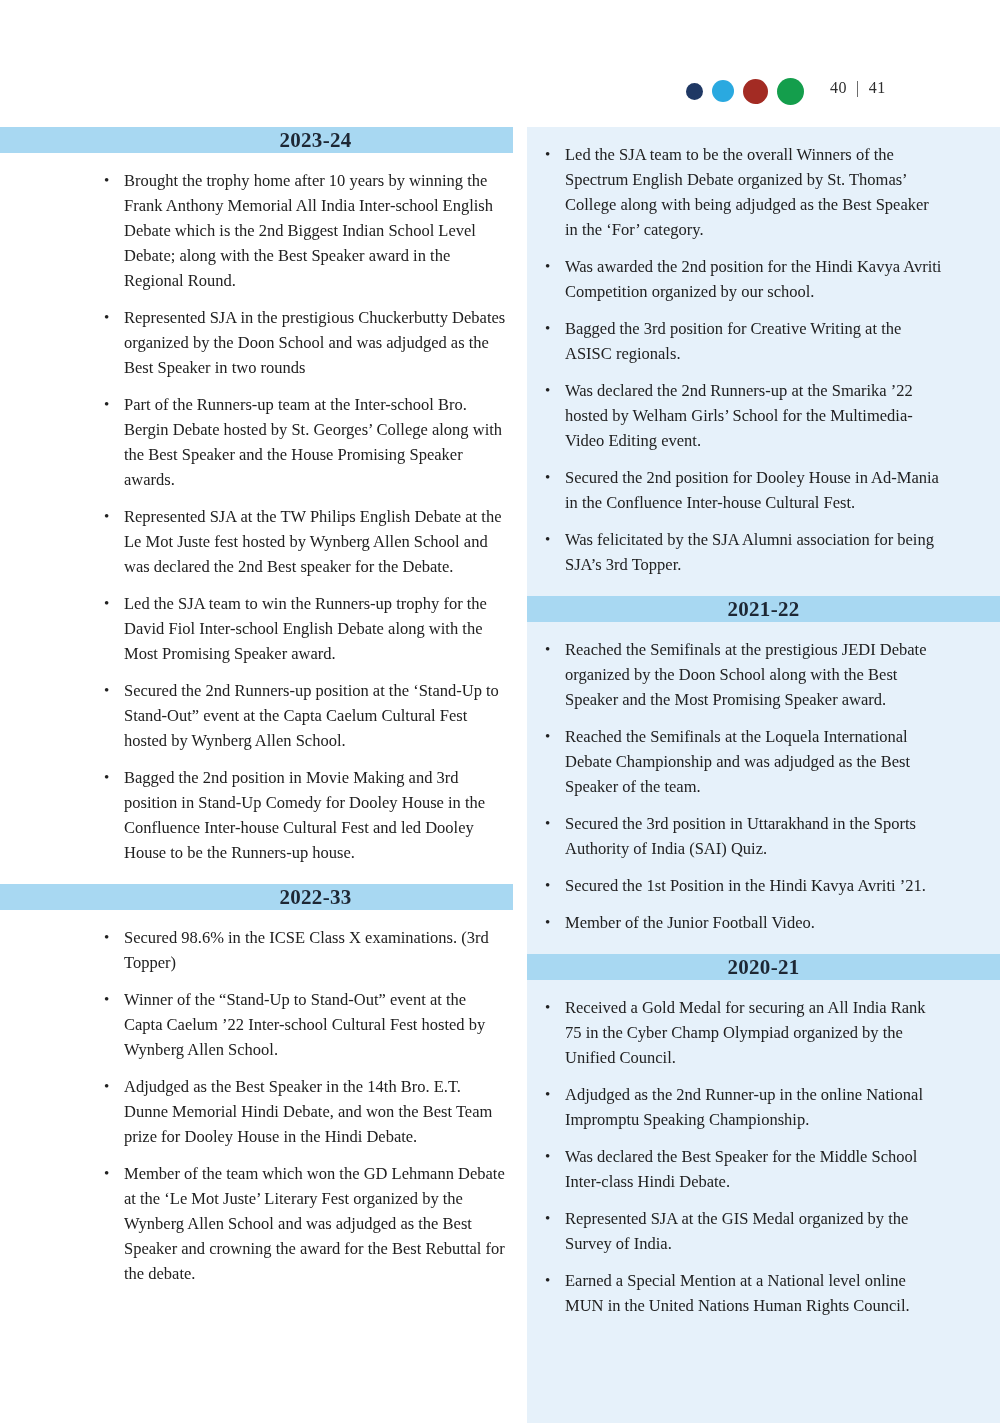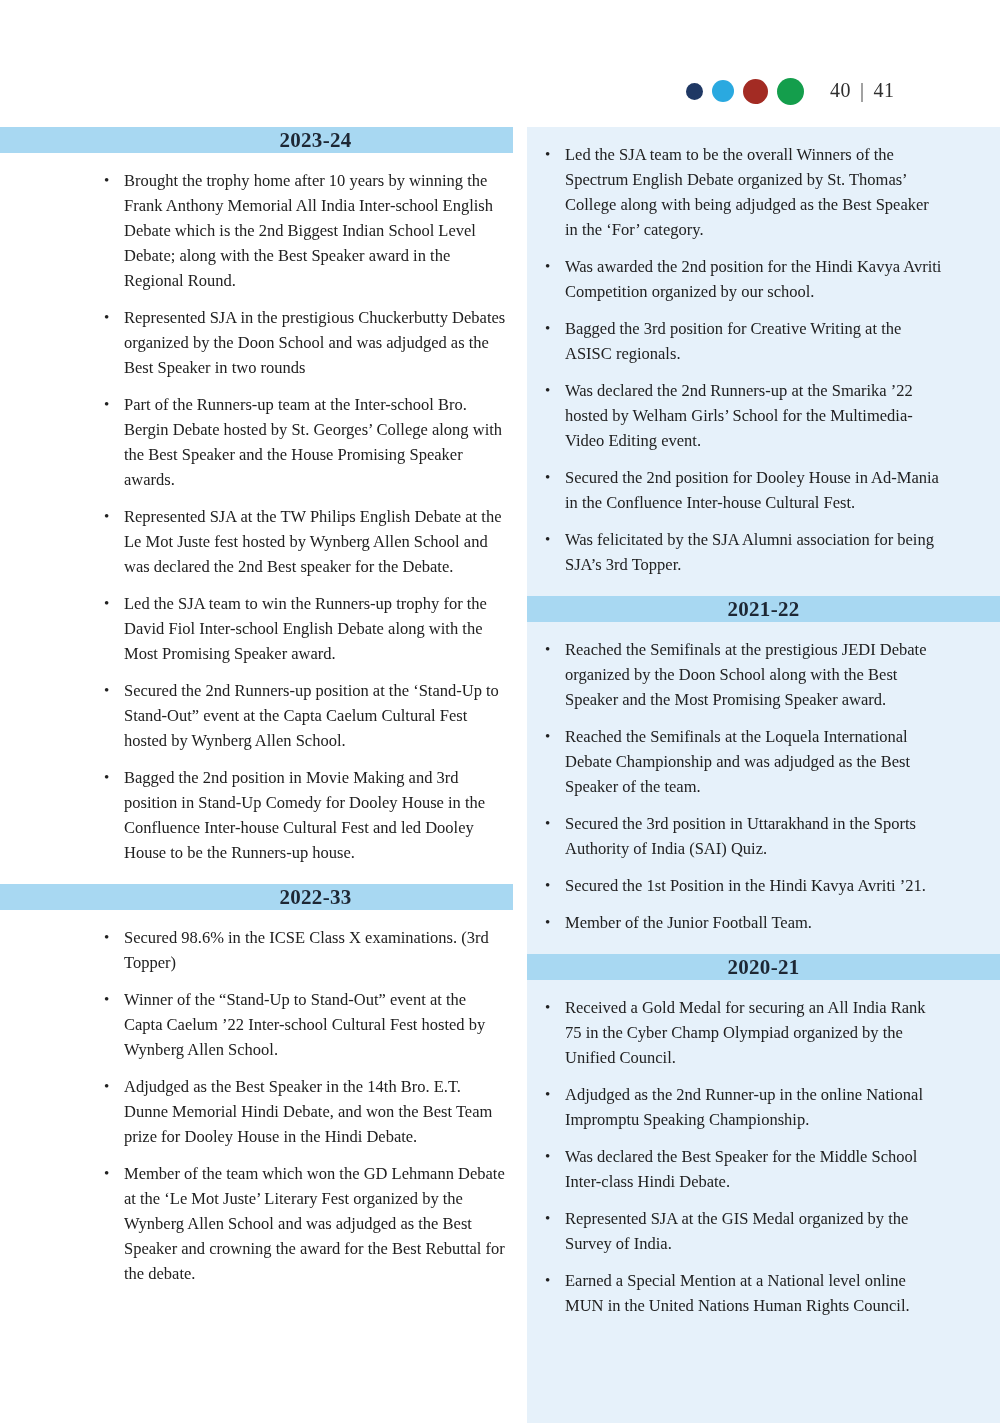--- a/index.html
+++ b/index.html
@@ -19,21 +19,21 @@
     display:flex; align-items:center; gap:9px;
   }
   .dot{border-radius:50%; display:inline-block;}
   .dot-0{width:17px;height:17px;}
   .dot-1{width:22px;height:22px;}
   .dot-2{width:25px;height:25px;}
   .dot-3{width:27px;height:27px;}
   .pagenum{
     position:absolute;
     left:830px; top:79px;
-    font-size:20px; color:#2e2e2e;
+    font-size:16px; color:#2e2e2e;
     display:flex; gap:9px; align-items:baseline;
     letter-spacing:.5px;
   }
   .pagenum .sep{color:#4a4a4a; font-weight:400;}
   
   .col{position:absolute; top:127px;}
   .col-left{left:0; width:513px;}
   .col-right{
     left:527px; width:473px; bottom:5px;
     background:var(--panel,#e6f1fa);
@@ -118,21 +118,21 @@
         <li><span class="mark">•</span><span>Was declared the 2nd Runners-up at the Smarika ’22 hosted by Welham Girls’ School for the Multimedia- Video Editing event.</span></li>
         <li><span class="mark">•</span><span>Secured the 2nd position for Dooley House in Ad-Mania in the Confluence Inter-house Cultural Fest.</span></li>
         <li><span class="mark">•</span><span>Was felicitated by the SJA Alumni association for being SJA’s 3rd Topper.</span></li>
       </ul>
       <div class="band">2021-22</div>
       <ul class="bullets">
         <li><span class="mark">•</span><span>Reached the Semifinals at the prestigious JEDI Debate organized by the Doon School along with the Best Speaker and the Most Promising Speaker award.</span></li>
         <li><span class="mark">•</span><span>Reached the Semifinals at the Loquela International Debate Championship and was adjudged as the Best Speaker of the team.</span></li>
         <li><span class="mark">•</span><span>Secured the 3rd position in Uttarakhand in the Sports Authority of India (SAI) Quiz.</span></li>
         <li><span class="mark">•</span><span>Secured the 1st Position in the Hindi Kavya Avriti ’21.</span></li>
-        <li><span class="mark">•</span><span>Member of the Junior Football Team.</span></li>
+        <li><span class="mark">•</span><span>Member of the Junior Football Video.</span></li>
       </ul>
       <div class="band">2020-21</div>
       <ul class="bullets">
         <li><span class="mark">•</span><span>Received a Gold Medal for securing an All India Rank 75 in the Cyber Champ Olympiad organized by the Unified Council.</span></li>
         <li><span class="mark">•</span><span>Adjudged as the 2nd Runner-up in the online National Impromptu Speaking Championship.</span></li>
         <li><span class="mark">•</span><span>Was declared the Best Speaker for the Middle School Inter-class Hindi Debate.</span></li>
         <li><span class="mark">•</span><span>Represented SJA at the GIS Medal organized by the Survey of India.</span></li>
         <li><span class="mark">•</span><span>Earned a Special Mention at a National level online MUN in the United Nations Human Rights Council.</span></li>
       </ul>
     </section>

